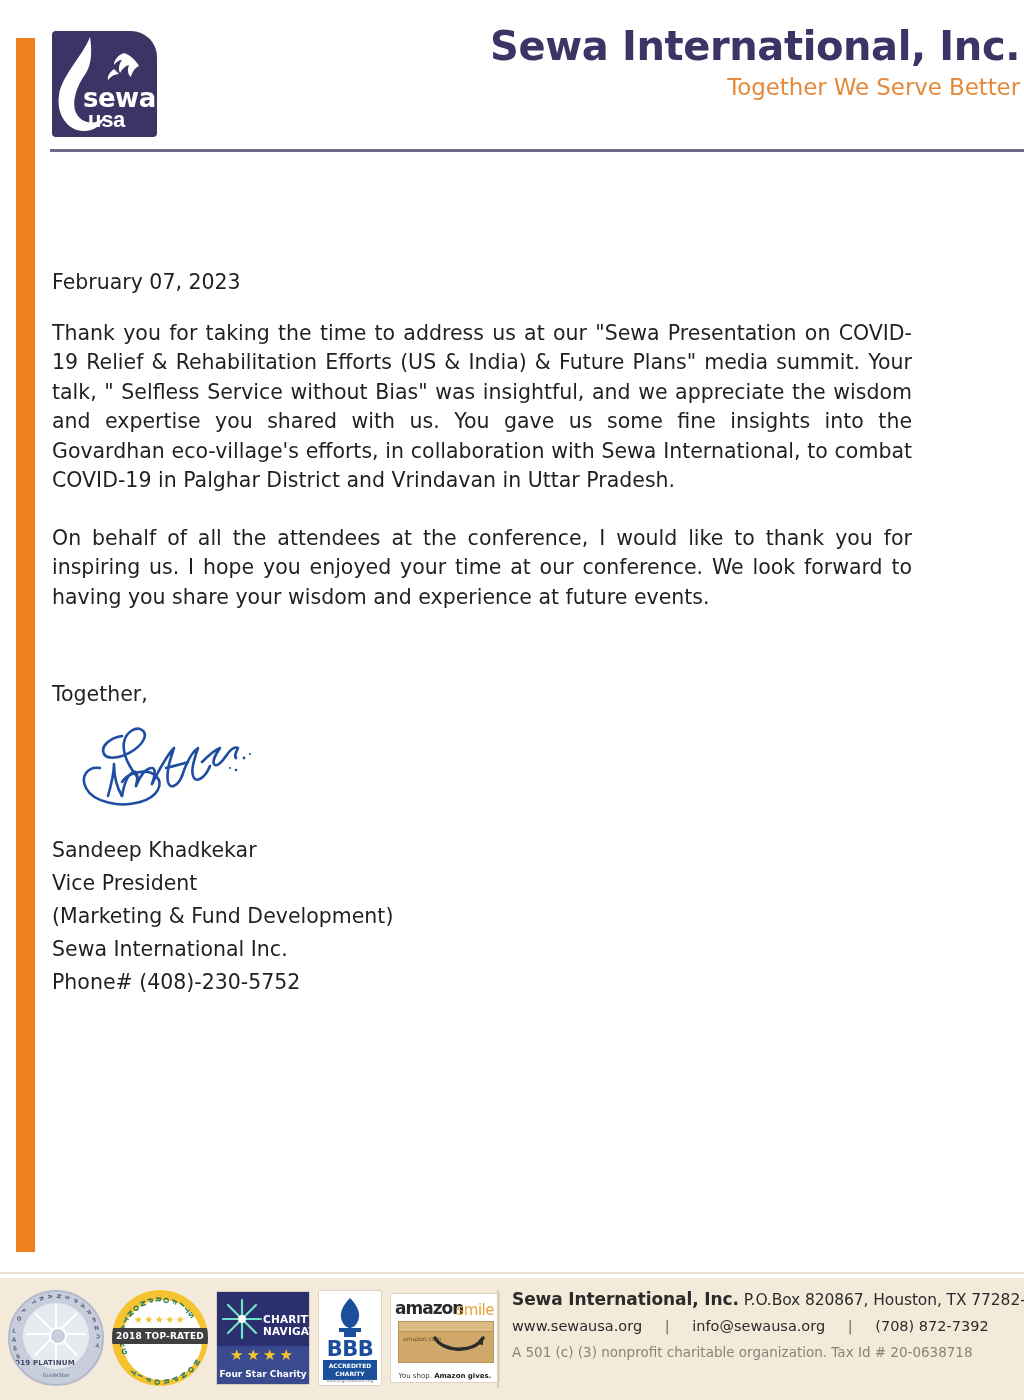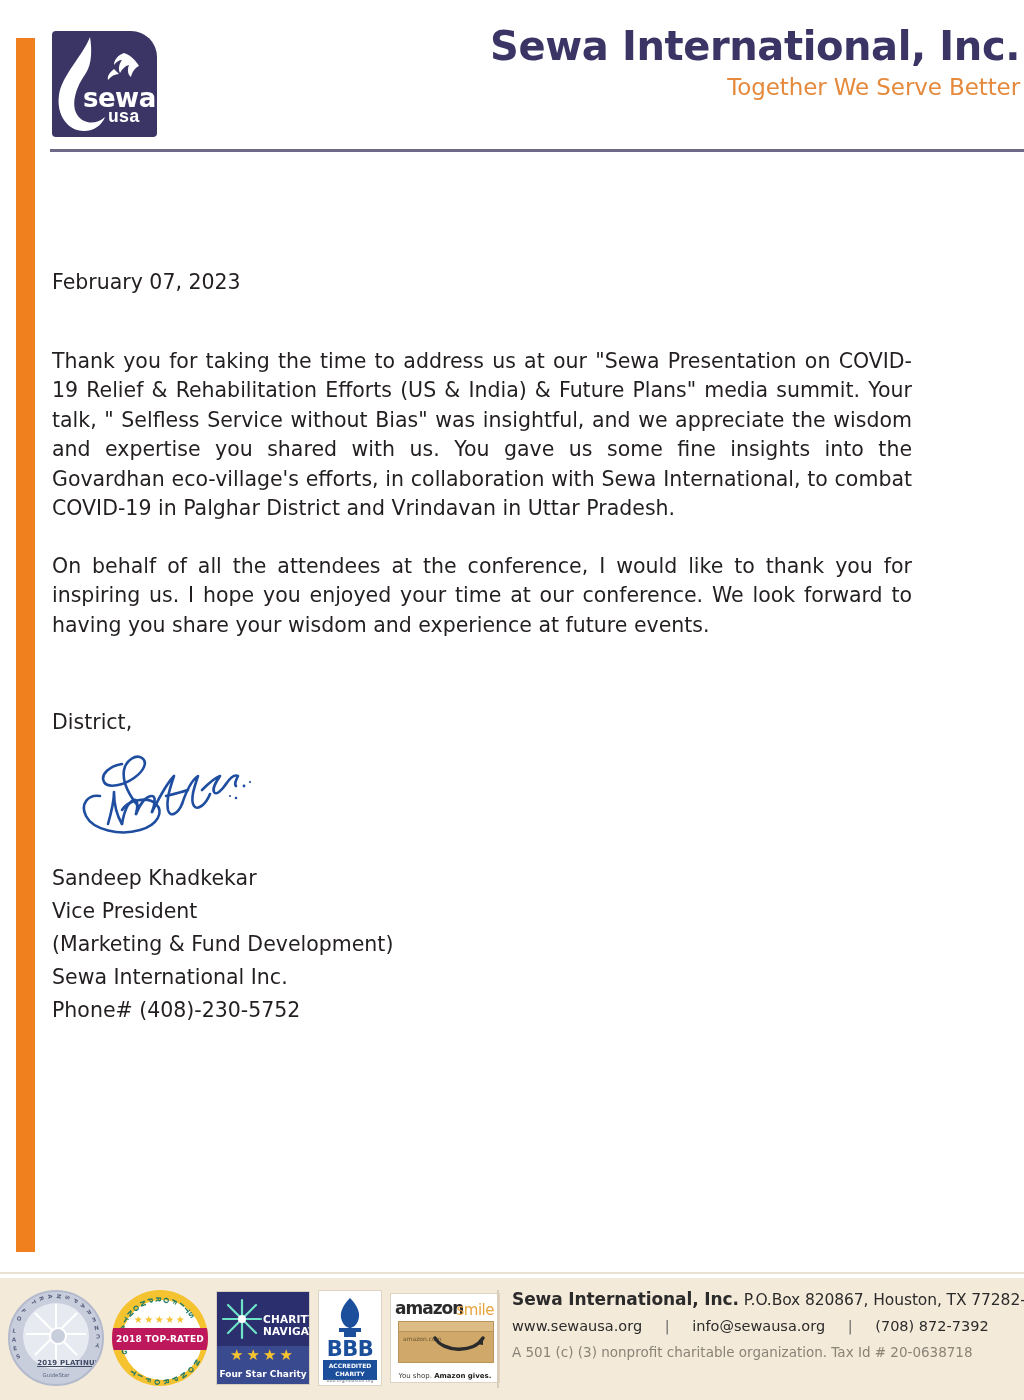--- a/index.html
+++ b/index.html
@@ -107,21 +107,21 @@
     color: #231f20;
   }
   .para {
     margin-top: 28px;
     font-size: 20.5px;
     line-height: 29.5px;
     text-align: justify;
     text-justify: inter-word;
     color: #231f20;
   }
-  .para.first { margin-top: 52px; }
+  .para.first { margin-top: 24px; }
 
   .closing {
     margin-top: 70px;
     font-size: 20.5px;
     color: #231f20;
   }
 
   .signature {
     margin-top: 6px;
     margin-left: 26px;
@@ -205,26 +205,25 @@
     width: 14px; height: 14px;
     margin: -7px 0 0 -7px;
     border-radius: 50%;
     background: #c9cedd;
     border: 2px solid #fff;
   }
   .seal-transparency .plat {
     position: absolute;
     left: 0; right: 0;
     bottom: 17px;
-    text-align: right;
+    text-align: left;
     font-size: 7px;
     font-weight: bold;
     color: #3f4a63;
     letter-spacing: 0.2px;
-    text-decoration: underline;
   }
   .seal-transparency .plat-sub2 {
     position: absolute;
     left: 0; right: 0;
     bottom: 6px;
     text-align: center;
     font-size: 5.4px;
     color: #5b6480;
   }
 
@@ -258,22 +257,22 @@
     top: 24px;
     text-align: center;
     font-size: 10px;
     color: #F6C330;
     letter-spacing: 1.5px;
   }
   .seal-gnp .ribbon {
     position: absolute;
     left: -4px; right: -4px;
     top: 38px;
-    height: 22px;
-    background: #be185d;
+    height: 16px;
+    background: #404040;
     display: flex;
     align-items: center;
     justify-content: center;
     color: #ffffff;
     font-size: 9px;
     font-weight: bold;
     letter-spacing: 0.2px;
   }
 
   
@@ -460,42 +459,42 @@
     <div class="logo">
       <div class="logo-shape">
         <svg width="105" height="106" viewBox="0 0 105 106">
 
           <path d="M38 6 C30 26, 10 44, 7 64 C4 84, 16 100, 32 100 C42 100, 50 94, 53 86 C44 94, 32 93, 26 85 C18 74, 24 56, 34 42 C40 33, 40 18, 38 6 Z" fill="#ffffff"></path>
 
           <path d="M72 22 C66 24, 62 29, 62 34 C64 31, 67 29, 70 29 C67 33, 66 38, 68 42 C70 38, 73 35, 77 34 C75 39, 76 44, 79 46 C80 41, 83 37, 87 35 C84 30, 79 24, 72 22 Z" fill="#ffffff"></path>
           <path d="M62 38 C58 41, 55 45, 56 49 C59 45, 63 43, 67 43 Z" fill="#ffffff"></path>
         </svg>
         <div style="position:absolute;left:31px;top:52px;color:#fff;font-size:26px;font-weight:bold;letter-spacing:-0.5px;font-family:'DejaVu Sans','Liberation Sans',sans-serif;">sewa</div>
-        <div style="position:absolute;left:56px;top:76px;color:#fff;font-size:18px;font-weight:bold;letter-spacing:-0.3px;font-family:Liberation Mono, monospace;">usa</div>
+        <div style="position:absolute;left:36px;top:76px;color:#fff;font-size:22px;font-weight:bold;letter-spacing:-0.3px;font-family:Liberation Sans, sans-serif;">usa</div>
       </div>
     </div>
 
     <div class="brand">
       <div class="brand-title">Sewa International, Inc.</div>
       <div class="brand-tagline">Together We Serve Better</div>
     </div>
 
     <div class="header-rule"></div>
   </div>
 
   <div class="letter">
 
     <div class="date">February 07, 2023</div>
 
 
     <div class="para first">Thank you for taking the time to address us at our "Sewa Presentation on COVID-19 Relief &amp; Rehabilitation Efforts (US &amp; India) &amp; Future Plans" media summit. Your talk, " Selfless Service without Bias" was insightful, and we appreciate the wisdom and expertise you shared with us. You gave us some fine insights into the Govardhan eco-village's efforts, in collaboration with Sewa International, to combat COVID-19 in Palghar District and Vrindavan in Uttar Pradesh.</div>
 
     <div class="para">On behalf of all the attendees at the conference, I would like to thank you for inspiring us. I hope you enjoyed your time at our conference. We look forward to having you share your wisdom and experience at future events.</div>
 
-    <div class="closing">District,</div>
+    <div class="closing">Together,</div>
 
     <div class="signature">
       <svg width="190" height="108" viewBox="0 0 190 108">
         <g fill="none" stroke="#1F4EA1" stroke-width="2.6" stroke-linecap="round" stroke-linejoin="round">
           <path d="M44 24 C32 26, 22 34, 26 42 C30 49, 46 45, 56 38 C66 31, 70 22, 64 18 C58 14, 48 20, 46 30 C44 42, 52 56, 60 66"></path>
           <path d="M22 56 C10 54, 2 64, 8 76 C15 90, 42 96, 62 90 C80 85, 86 72, 78 64 C70 56, 50 60, 44 70"></path>
           <path d="M30 84 C34 70, 36 58, 36 52 C36 62, 38 74, 44 84"></path>
           <path d="M44 84 C46 72, 50 62, 56 60 C60 59, 60 66, 58 74"></path>
           <path d="M58 74 C62 64, 68 56, 74 56 C78 56, 77 64, 74 72"></path>
           <path d="M74 72 C80 60, 88 44, 96 36 C92 48, 88 60, 90 70 C92 78, 100 74, 104 64"></path>

